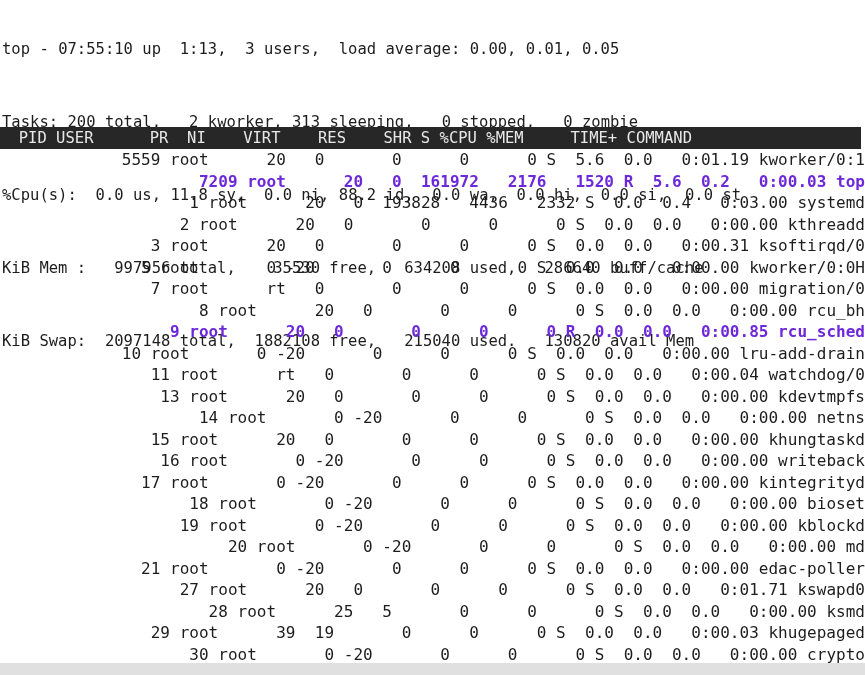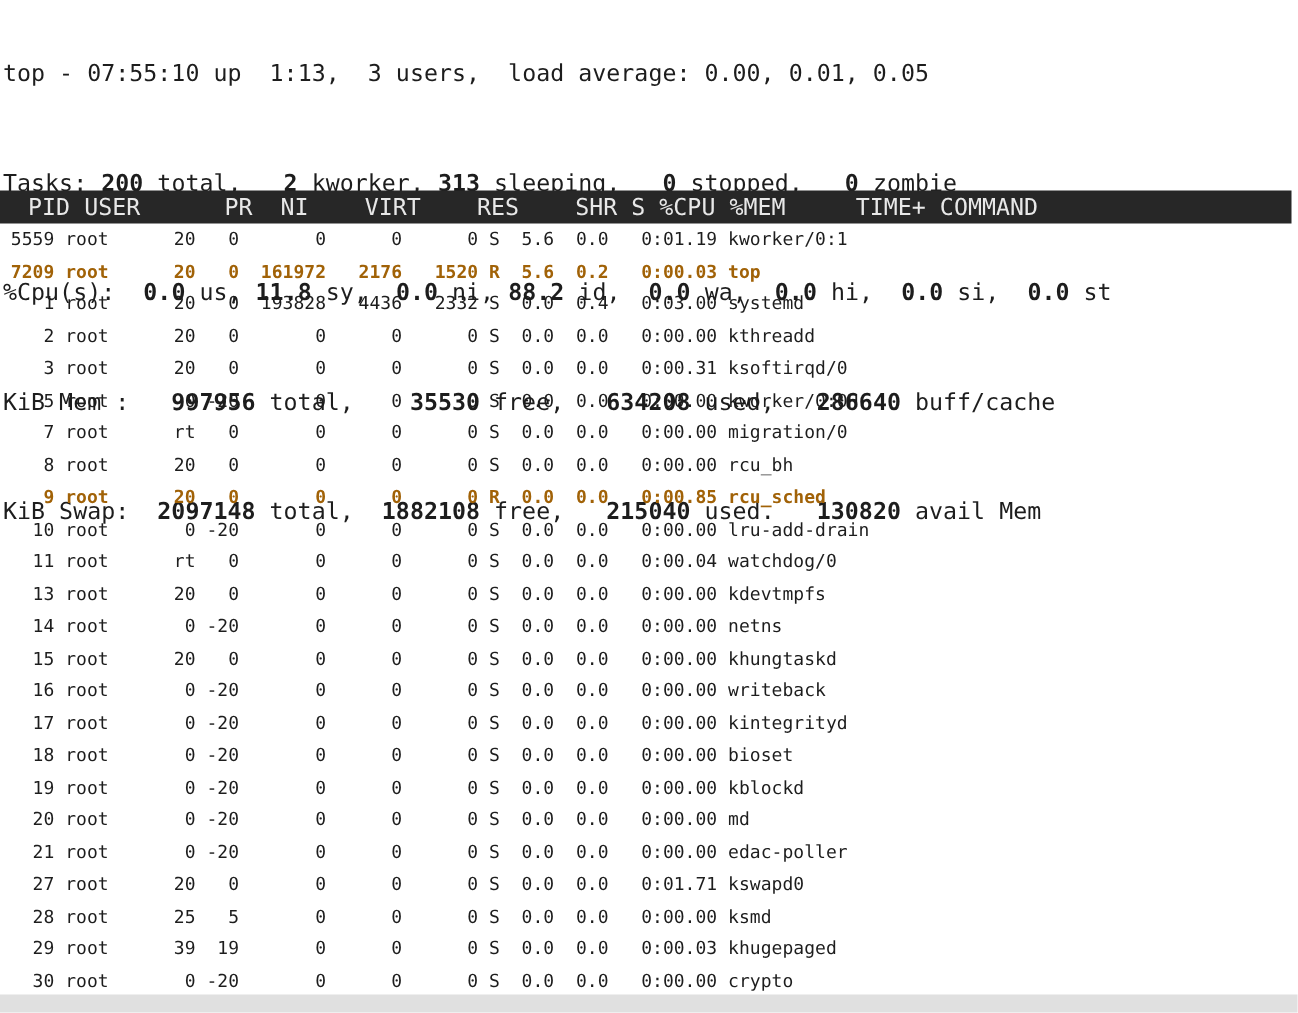--- a/index.html
+++ b/index.html
@@ -25,21 +25,21 @@
     font-size: 15.5px;
     line-height: 18.3px;
     color: #1d1d1d;
     white-space: pre;
     letter-spacing: 0.02px;
   }
   .summary .line {
     white-space: pre;
     height: 18.3px;
   }
-  .b { font-weight: bold; text-align: center; }
+  .b { font-weight: normal; text-align: center; }
 
   .colhead {
     position: absolute;
     top: 127px;
     left: 0;
     width: 861px;
     height: 22px;
     background: #272727;
     color: #e8e8e8;
     font-size: 15.5px;
@@ -49,27 +49,28 @@
     letter-spacing: 0.02px;
     overflow: hidden;
   }
 
   .proclist {
     position: absolute;
     top: 149px;
     left: 0;
     width: 865px;
     white-space: pre;
-    font-size: 12px;
+    font-size: 16px;
     line-height: 21.5px;
     color: #1d1d1d;
     letter-spacing: 0.02px;
+    text-align: right;
   }
   .procrow { white-space: pre; height: 21.5px; }
-  .procrow.bold { font-weight: bold; color: #a16207; }
+  .procrow.bold { font-weight: bold; color: #6d28d9; }
 
   .footerbar {
     position: absolute;
     left: 0;
     top: 663px;
     width: 865px;
     height: 12px;
     background: #e0e0e0;
   }
 </style>

